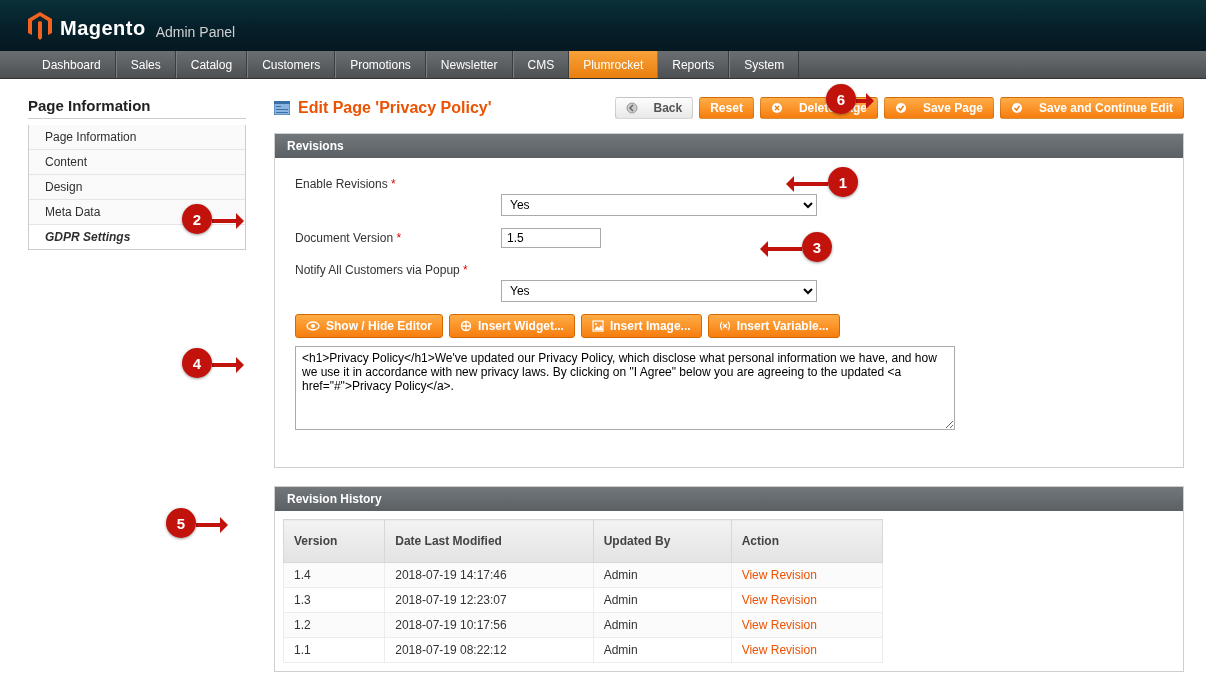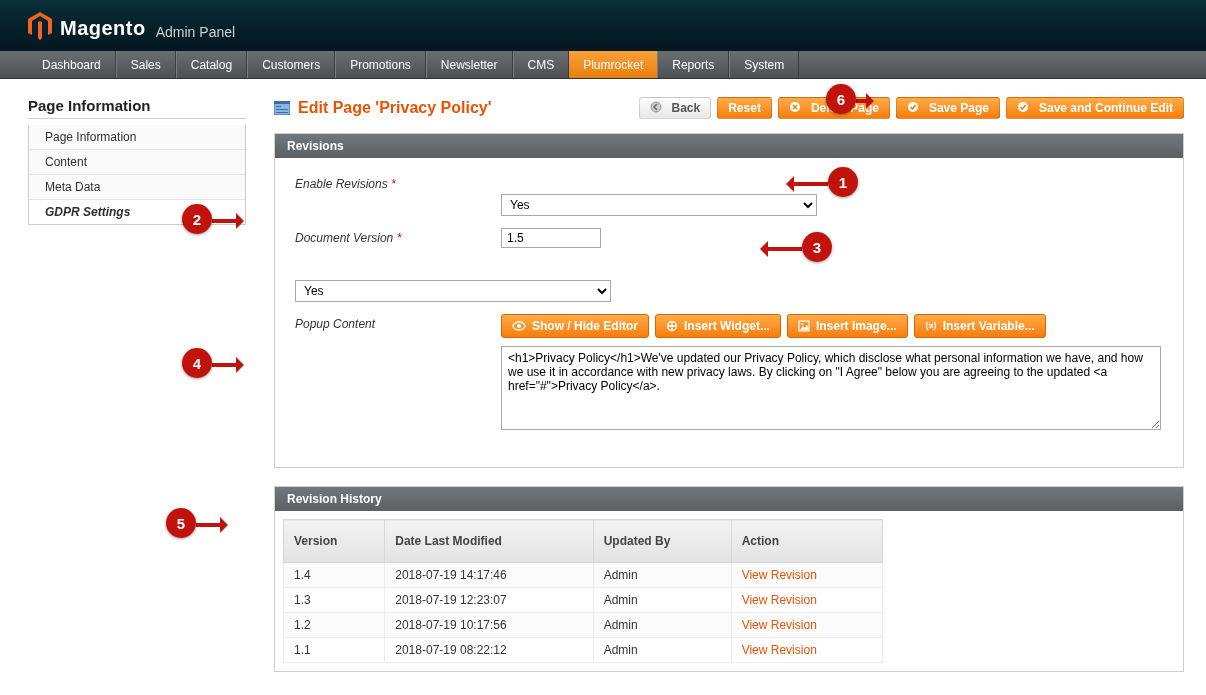--- a/index.html
+++ b/index.html
@@ -61,21 +61,21 @@
   .sidebar li.active { background: #fff; font-weight: bold; font-style: italic; }
 
   
   .pagehead { display: flex; align-items: center; justify-content: space-between; margin-bottom: 14px; }
   .pagehead-left { display: flex; align-items: center; gap: 8px; }
   .pagehead-icon { width: 16px; height: 14px; }
   .pagehead-title { color: #eb5202; font-size: 16px; font-weight: bold; }
 
   .btnrow { display: flex; gap: 6px; }
   .btn {
-    display: inline-flex; align-items: flex-start; gap: 10px;
+    display: inline-flex; align-items: center; gap: 16px;
     padding: 3px 10px;
     border-radius: 3px;
     color: #fff;
     font-size: 12px;
     font-weight: bold;
     cursor: pointer;
     border: 1px solid rgba(0,0,0,0.15);
   }
   .btn.gray { background: linear-gradient(to bottom, #fdfdfd, #e8e8e8); color: #555; }
   .btn.orange { background: linear-gradient(to bottom, #ffac47, #f77d0e); }
@@ -90,21 +90,21 @@
     background: linear-gradient(to bottom, #72777c, #5b6064);
     color: #fff;
     font-weight: bold;
     font-size: 12px;
     padding: 5px 12px;
   }
   .section-body { padding: 16px 20px 22px 20px; }
 
   
   .form-row { display: flex; align-items: flex-start; margin-bottom: 12px; }
-  .form-label { width: 206px; flex-shrink: 0; padding-top: 3px; color: #333; font-style: italic; }
+  .form-label { width: 206px; flex-shrink: 0; padding-top: 3px; color: #333; }
   .req { color: #d40707; }
   .form-control { }
   select.field {
     width: 316px; height: 22px; border: 1px solid #aaa; font-size: 12px; padding: 1px 4px; background: #fff; margin-top: 20px;
   }
   input.field {
     width: 100px; height: 20px; border: 1px solid #aaa; font-size: 12px; padding: 1px 5px;
   }
   .hint {
     font-size: 11px; color: #666; max-width: 280px; margin-top: 6px; line-height: 1.5;
@@ -188,20 +188,21 @@
     <div class="topnav-item">System</div>
   </div>
 
 <div class="wrapper">
 
   <div class="sidebar">
     <h3>Page Information</h3>
     <ul id="sidebar-list">
         <li>Page Information</li>
         <li>Content</li>
+        <li>Design</li>
         <li>Meta Data</li>
         <li class="active">GDPR Settings</li>
       </ul>
   </div>
 
   <div class="main">
 
     <div class="pagehead">
       <div class="pagehead-left">
         <svg class="pagehead-icon" viewBox="0 0 16 14">
@@ -266,29 +267,31 @@
         <div class="form-row">
           <div class="form-label">
             <span>Document Version</span> <span class="req">*</span>
           </div>
           <div class="form-control">
             <input class="field" type="text" value="1.5" style="">
           </div>
         </div>
 
         <div class="form-row">
+          <div class="form-label">
+            <span>Notify All Customers via Popup</span> <span class="req">*</span>
+          </div>
           <div class="form-control">
             <select class="field">
               <option>Yes</option>
             </select>
           </div>
         </div>
 
         <div class="form-row">
-          <div class="form-label">Popup Content</div>
           <div class="form-control">
             <div class="editor-buttons">
               <div class="ebtn">
                 <svg viewBox="0 0 14 10" width="14" height="10">
                     <ellipse cx="7" cy="5" rx="6" ry="4" fill="none" stroke="#fff" stroke-width="1.3"></ellipse>
                     <circle cx="7" cy="5" r="2" fill="#fff"></circle>
                   </svg>
                 <span>Show / Hide Editor</span>
               </div>
               <div class="ebtn">

